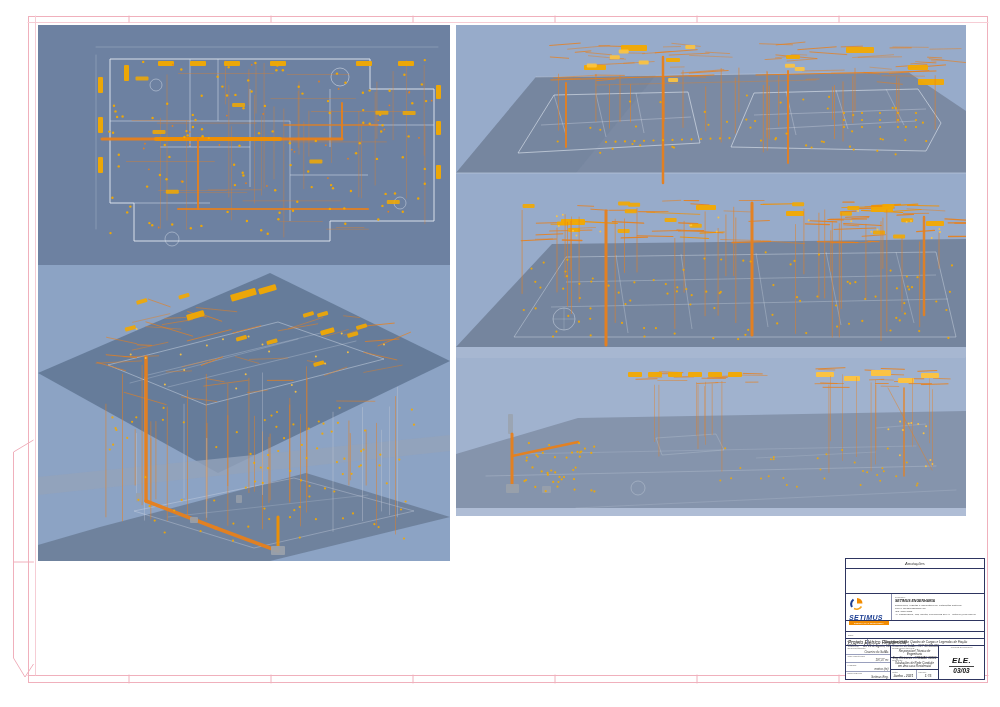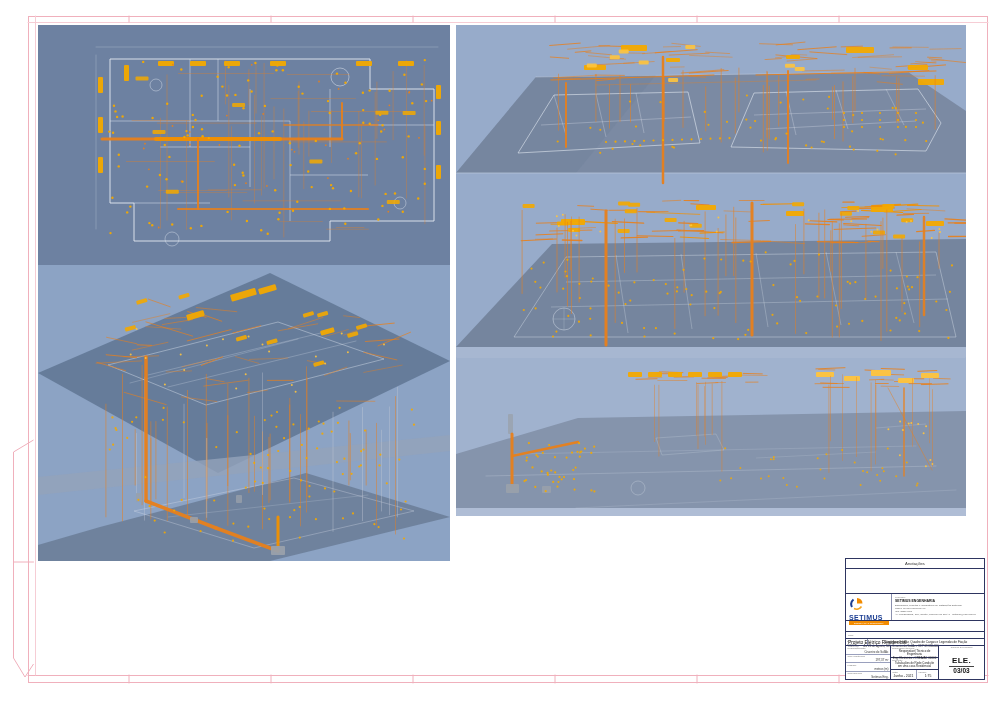--- a/index.html
+++ b/index.html
@@ -4,21 +4,21 @@
 <style>
   html,body{margin:0;padding:0;background:#fff;}
   body{font-family:"Liberation Sans",sans-serif;-webkit-text-size-adjust:none;}
   #page{position:relative;width:1000px;height:707px;background:#fff;overflow:hidden;}
   .vp{position:absolute;}
   .vp svg{display:block;}
   #frame{position:absolute;left:0;top:0;pointer-events:none;}
   
   #tb{position:absolute;left:845px;top:558px;width:140px;height:122px;background:#fff;
       border:1px solid #2e3560;box-sizing:border-box;color:#222;}
-  .abs{position:absolute;box-sizing:border-box;}
+  .abs{position:absolute;box-sizing:border-box;font-style:italic;}
   .tb-annot{left:0;top:0;width:100%;height:10px;border-bottom:1px solid #2e3560;
             text-align:center;font-size:4.2px;line-height:10px;color:#333;}
   .tb-notes{left:0;top:10px;width:100%;height:24px;}
   .tb-logo-row{left:0;top:34px;width:100%;height:27px;border-top:1px solid #2e3560;}
   .tb-logo-cell{left:0;top:0;width:46px;height:100%;border-right:1px solid #8a8fae;padding:2px 2px 0 3px;}
   .tb-co-cell{left:46px;top:0;width:92px;height:100%;padding:2px 2px 0 3px;}
   .lbl{font-size:2.5px;color:#777;line-height:1.2;}
   .micro{font-size:2.5px;color:#555;line-height:1.3;}
   .co-name{font-size:3.5px;font-weight:bold;color:#222;line-height:1.3;}
   .tb-proj{left:0;top:61px;width:100%;height:11px;border-top:1px solid #2e3560;padding:1px 2px;}

